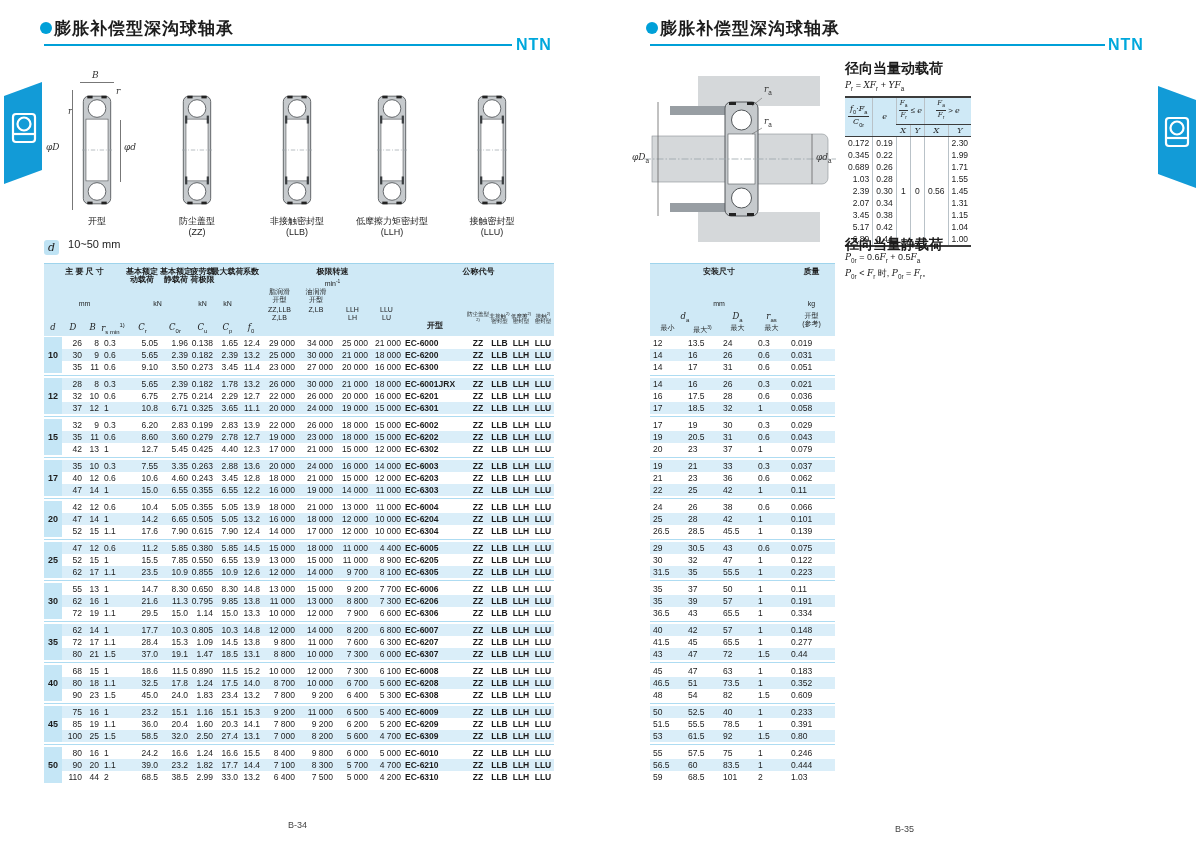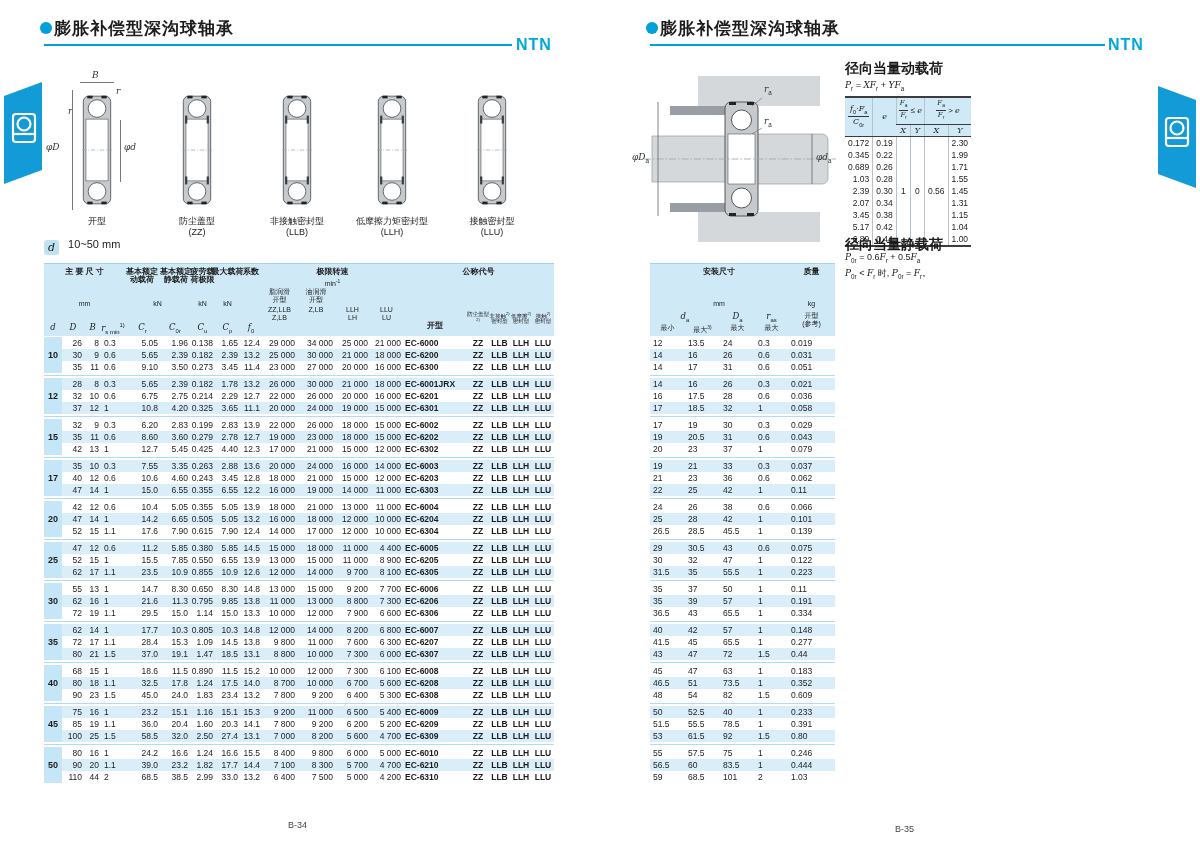--- a/index.html
+++ b/index.html
@@ -360,21 +360,21 @@
             <div class="cell typ">LLB</div>
             <div class="cell typ">LLH</div>
             <div class="cell typ">LLU</div>
           </div>
           <div class="row lrow alt">
             <div class="cell"></div>
             <div class="cell num">37</div>
             <div class="cell num">12</div>
             <div class="cell lft">1</div>
             <div class="cell num">10.8</div>
-            <div class="cell num">4.20</div>
+            <div class="cell num">6.71</div>
             <div class="cell num">0.325</div>
             <div class="cell num">3.65</div>
             <div class="cell num">11.1</div>
             <div class="cell num">20 000</div>
             <div class="cell num">24 000</div>
             <div class="cell num">19 000</div>
             <div class="cell num">15 000</div>
             <div class="cell code">EC-6301</div>
             <div class="cell typ">ZZ</div>
             <div class="cell typ">LLB</div>

